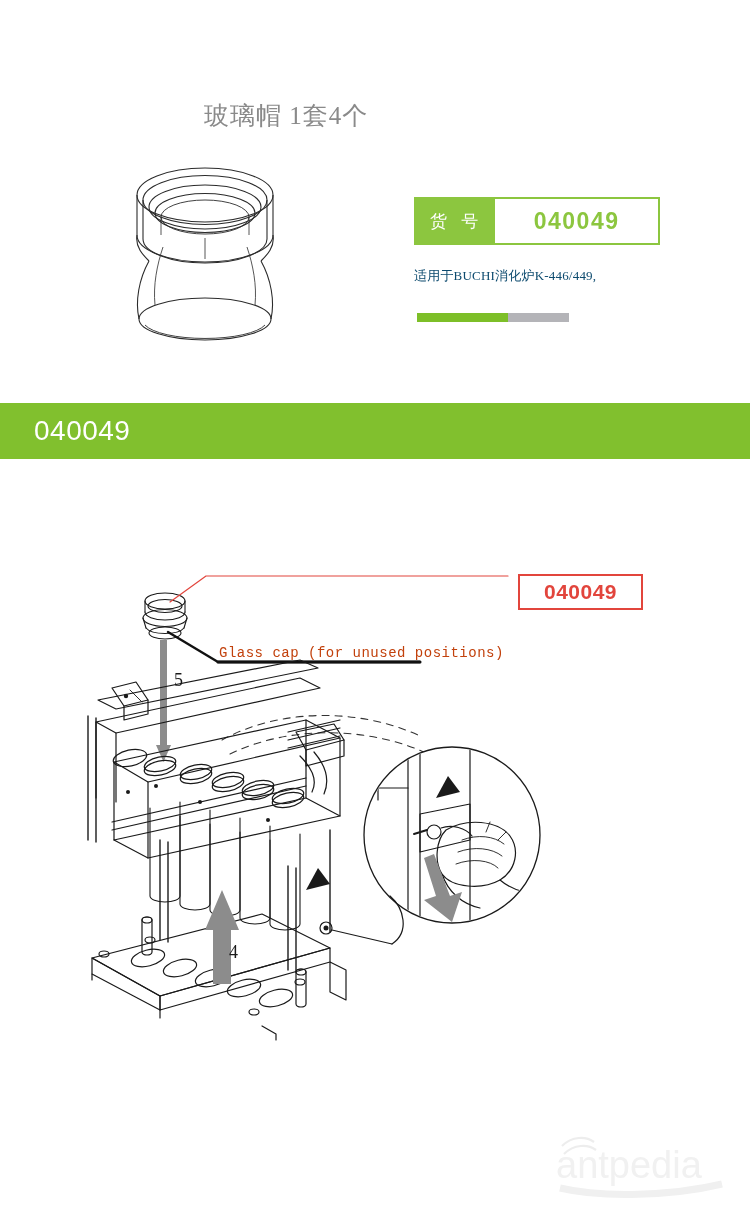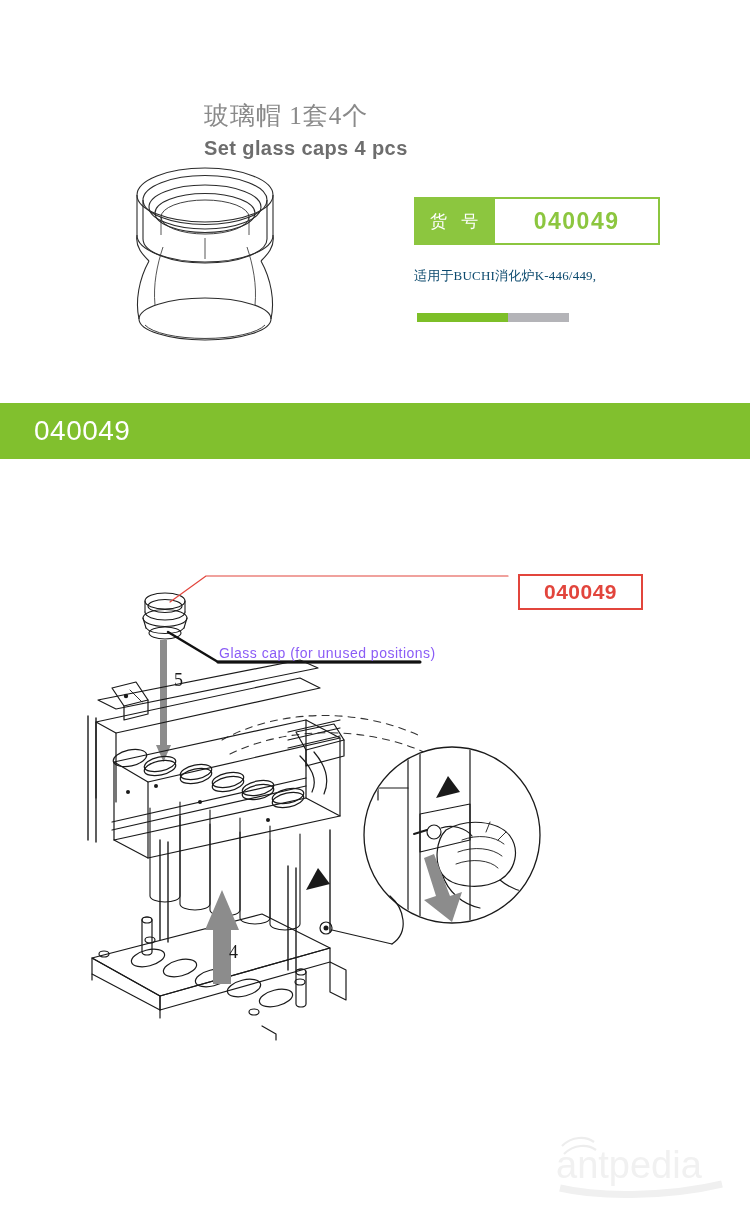--- a/index.html
+++ b/index.html
@@ -161,22 +161,22 @@
     color: #E2453C;
     font-family: "Liberation Sans", sans-serif;
     font-size: 21px;
     font-weight: bold;
     letter-spacing: 0.5px;
   }
 
   
   .diagram-label {
     position: absolute;
-    font-family: Liberation Sans, sans-serif;
-    color: #8b5cf6;
+    font-family: Liberation Mono, monospace;
+    color: #c2410c;
   }
   #label-glass-cap {
     left: 219px;
     top: 645px;
     font-size: 14px;
     letter-spacing: 0.5px;
     white-space: nowrap;
   }
   #callout-num-5 {
     left: 174px;
@@ -201,21 +201,20 @@
     width: 186px;
     height: 72px;
     opacity: 1;
   }
 </style>
 </head>
 <body>
 
 <div id="header-block">
   <div id="title-cn">玻璃帽  1套4个</div>
-  <div id="title-en">Set glass caps 4 pcs</div>
 </div>
 
 <div id="product-illustration">
   <svg width="200" height="195" viewBox="0 0 200 195" fill="none" stroke="#2b2b2b" stroke-width="1.1">
 
     <ellipse cx="100" cy="40" rx="68" ry="27"></ellipse>
     <ellipse cx="100" cy="45" rx="62" ry="24.5"></ellipse>
     <ellipse cx="100" cy="52" rx="56" ry="22"></ellipse>
     <ellipse cx="100" cy="58" rx="50" ry="19.5"></ellipse>
 

